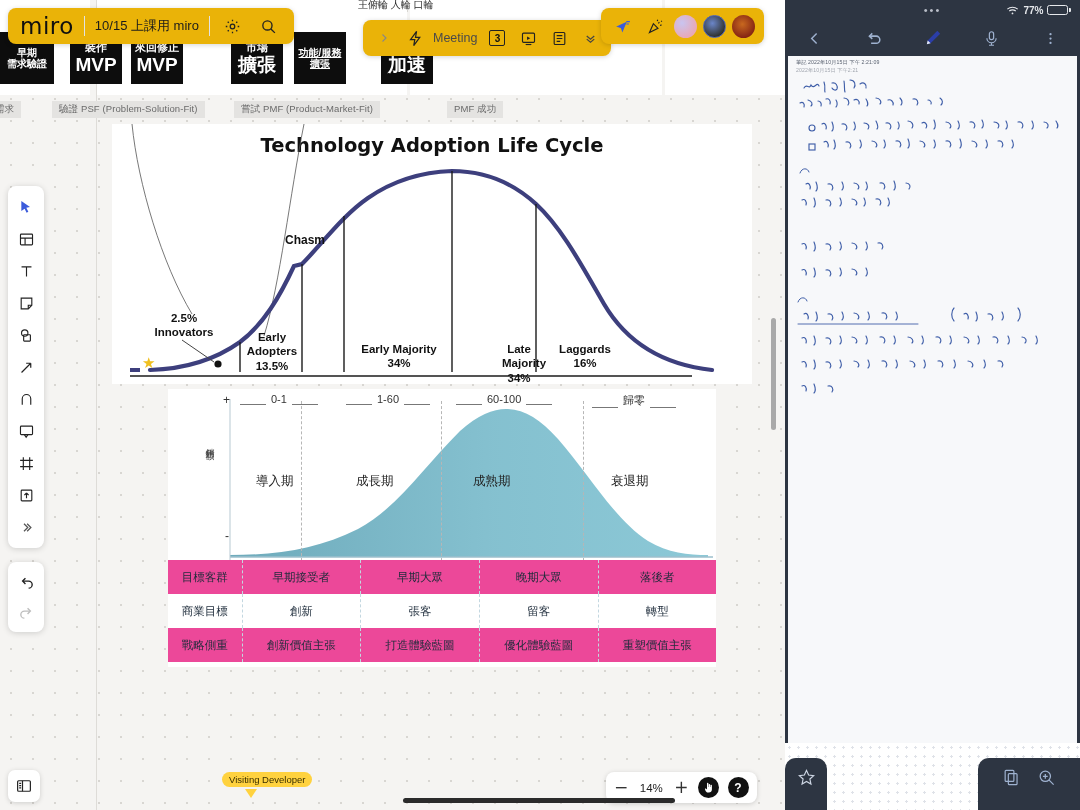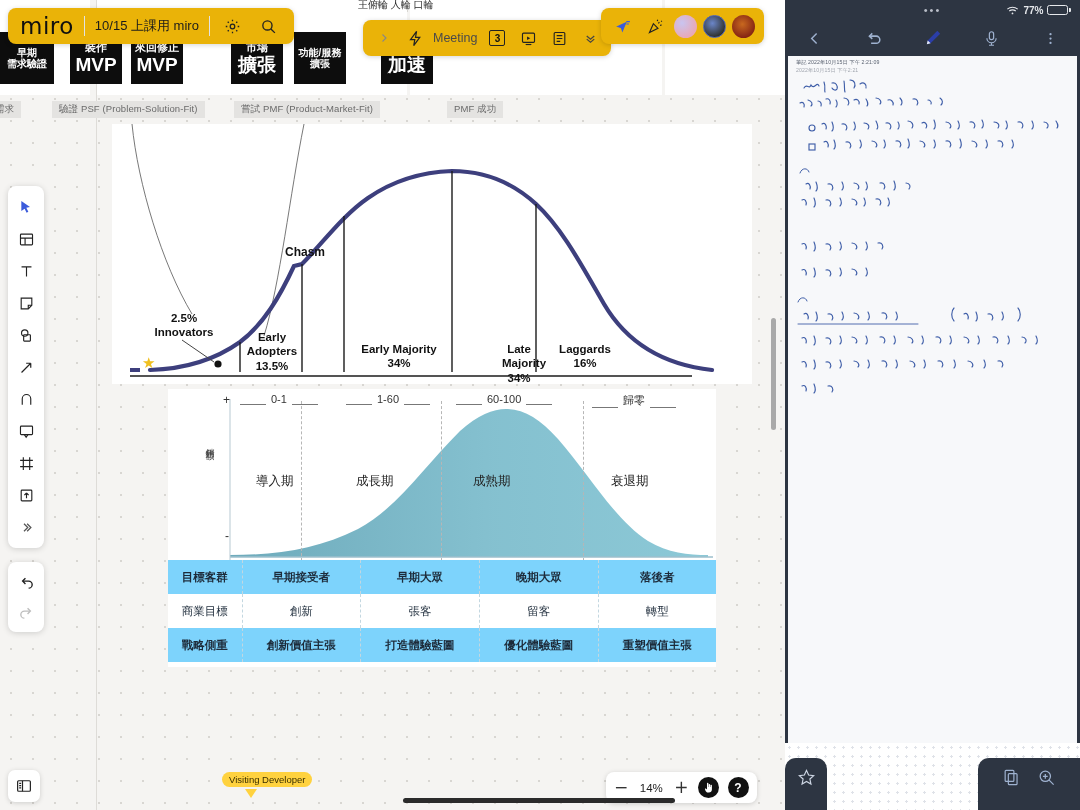--- a/index.html
+++ b/index.html
@@ -184,21 +184,21 @@
   
   #ptable {
     position: absolute; left: 168px; top: 560px; width: 548px;
     border-collapse: collapse; font-size: 11.5px; color: #1d2b3a;
   }
   #ptable td {
     height: 34px; text-align: center; border-right: 1px dashed #c3d7e0;
     font-weight: 400;
   }
   #ptable td:last-child { border-right: none; }
-  #ptable tr.shade td { background: #7dd3fc; font-weight: bold; }
+  #ptable tr.shade td { background: #ec4899; }
   #ptable tr.plain td { background: #ffffff; }
 
   
   #notes {
     position: absolute; left: 785px; top: 0; width: 295px; height: 810px;
     background: #2d3542;
   }
   #statusbar {
     position: absolute; left: 0; top: 0; width: 295px; height: 20px;
     display: flex; align-items: center; justify-content: space-between;
@@ -278,35 +278,36 @@
       <span class="l2">MVP</span>
     </div>
     <div class="sticky" style="left:131px;top:32px;width:52px;height:52px;">
       <span class="l1">來回修正</span>
       <span class="l2">MVP</span>
     </div>
     <div class="sticky" style="left:231px;top:32px;width:52px;height:52px;">
       <span class="l1">市場</span>
       <span class="l2">擴張</span>
     </div>
-    <div class="sticky small" style="left:294px;top:32px;width:52px;height:52px;">
+    <div class="sticky small" style="left:294px;top:32px;width:52px;height:52px;text-decoration:underline;">
       <span class="l1">功能/服務</span>
       <span class="l2">擴張</span>
     </div>
     <div class="sticky" style="left:357px;top:32px;width:52px;height:52px;margin-left:24px;">
       <span class="l1">資金</span>
       <span class="l2">加速</span>
     </div>
 
     <div class="frame-label" style="left:-12px;top:101px;">需求</div>
     <div class="frame-label" style="left:52px;top:101px;">驗證 PSF (Problem-Solution-Fit)</div>
     <div class="frame-label" style="left:234px;top:101px;">嘗試 PMF (Product-Market-Fit)</div>
     <div class="frame-label" style="left:447px;top:101px;">PMF 成功</div>
 
     <div id="chart1">
+      <div class="c1-title">Technology Adoption Life Cycle</div>
 
       <svg width="640" height="260" style="position:absolute;left:0;top:0;">
 
         <path d="M 20 0 C 26 60 50 140 80 190" stroke="#555" stroke-width=".8" fill="none"></path>
         <path d="M 192 0 C 178 70 168 160 152 212" stroke="#555" stroke-width=".8" fill="none"></path>
 
         <path d="M 38 246 C 70 245 100 238 128 218 C 152 200 168 172 182 142
                  L 190 140 C 210 120 230 92 256 74 C 282 56 310 48 340 47
                  C 372 47 400 58 424 80 C 450 104 470 142 492 180
                  C 512 214 545 240 600 246" stroke="#3d3f7d" stroke-width="4.2" fill="none" stroke-linecap="round"></path>
@@ -319,21 +320,21 @@
 
         <line x1="18" y1="252" x2="580" y2="252" stroke="#1b1b1b" stroke-width="1.6"></line>
 
         <circle cx="106" cy="240" r="3.6" fill="#111"></circle>
         <line x1="70" y1="216" x2="102" y2="238" stroke="#444" stroke-width="1"></line>
         <rect x="18" y="244" width="10" height="4" fill="#3d3f7d"></rect>
       </svg>
 
       <div class="star" style="left:30px;top:230px;">★</div>
 
-      <div class="c1-chasm" style="left:173px;top:121px;">Chasm</div>
+      <div class="c1-chasm" style="left:173px;top:109px;">Chasm</div>
 
       <div class="c1-inno" style="left:24px;top:187px;width:96px;">
         <div>2.5%</div>
         <div>Innovators</div>
       </div>
 
       <div class="c1-seg" style="left:131px;top:206px;width:58px;">
         <div>Early</div>
         <div>Adopters</div>
         <div>13.5%</div>

